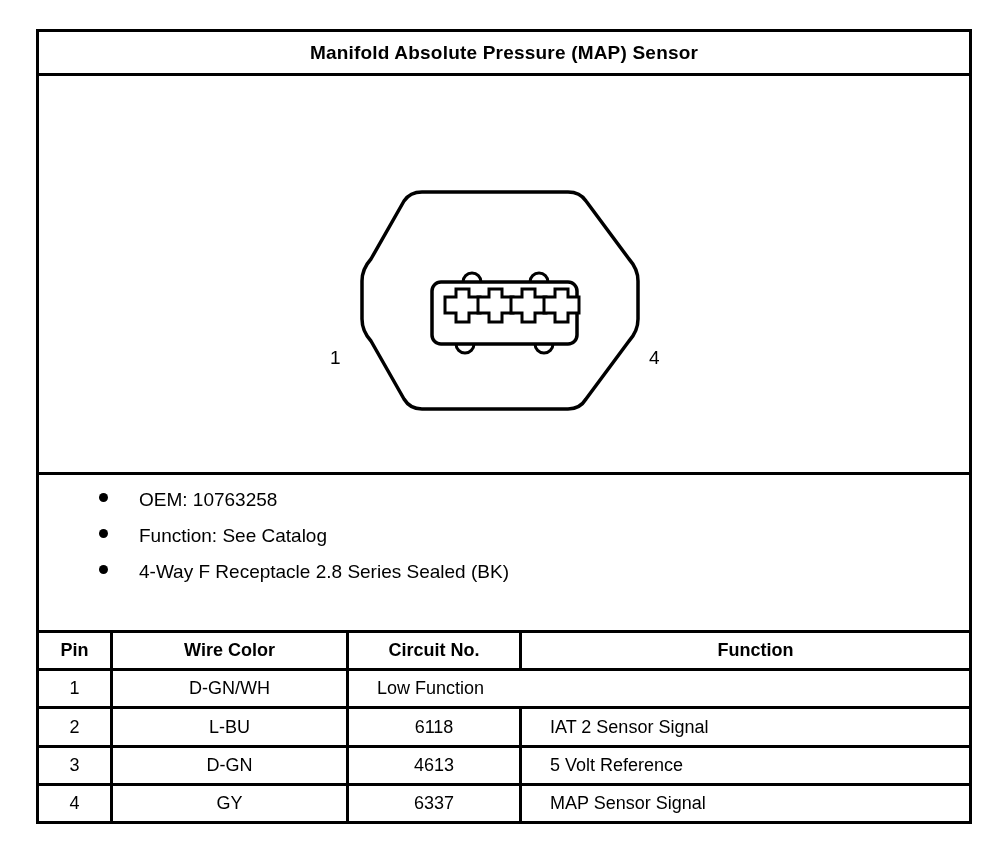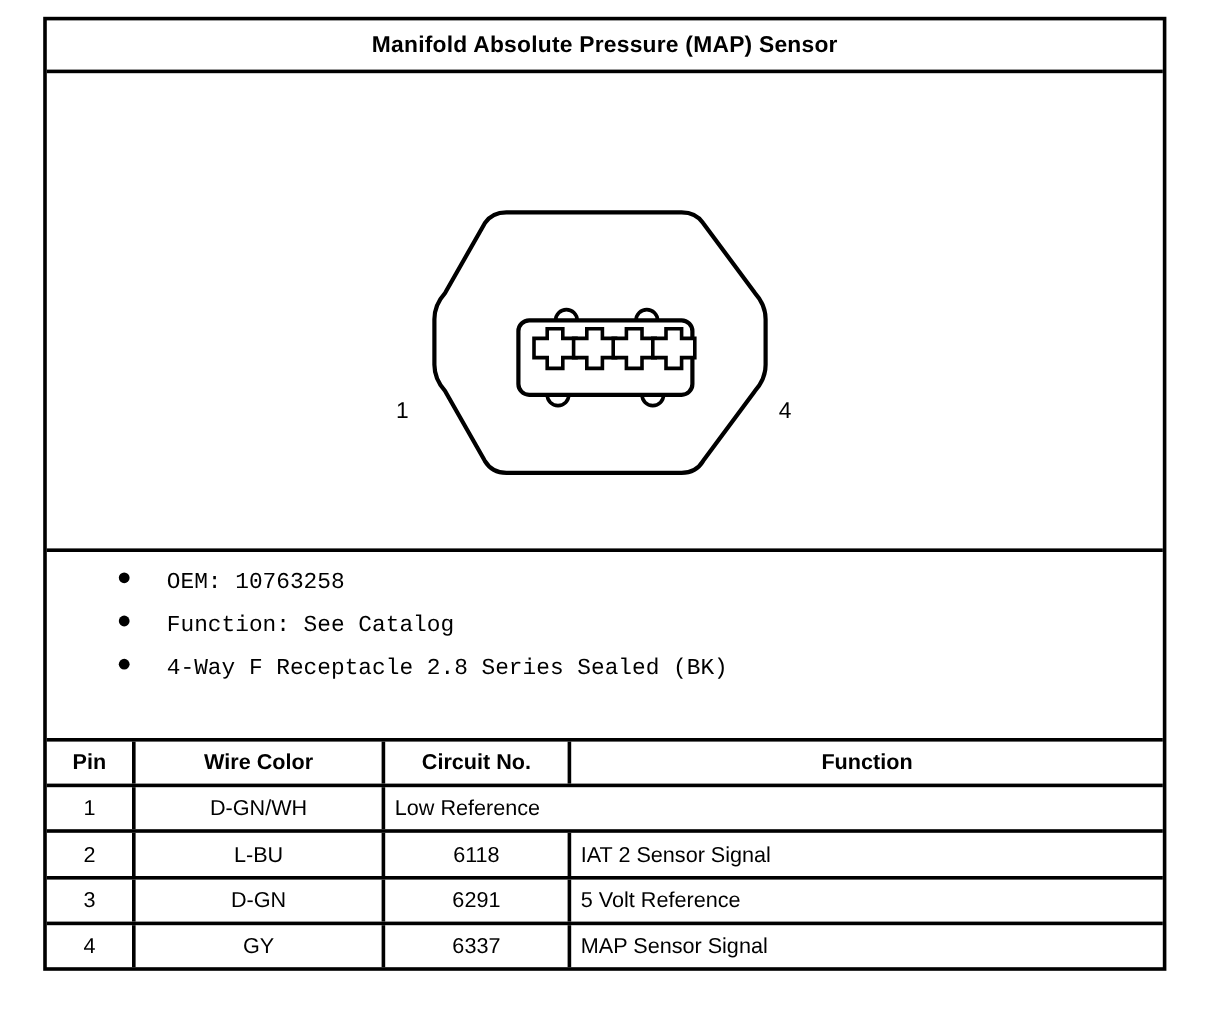--- a/index.html
+++ b/index.html
@@ -12,21 +12,21 @@
     height: 862px;
     font-family: "Liberation Sans", sans-serif;
     color: #000000;
     overflow: hidden;
   }
 
   
   #sheet {
     position: absolute;
     left: 36px;
-    top: 14px;
+    top: 29px;
     width: 936px;
     height: 795px;
     border: 3px solid #000;
     box-sizing: border-box;
     display: flex;
     flex-direction: column;
   }
 
   
   .title-band {
@@ -91,21 +91,20 @@
   }
   .partinfo-list {
     flex: 1 1 auto;
     padding: 14px 10px 0 60px;
     box-sizing: border-box;
   }
   .bullet-row {
     display: flex;
     align-items: baseline;
     height: 36px;
-    font-family: Liberation Mono, monospace;
   }
   .bullet-dot {
     width: 9px;
     height: 9px;
     border-radius: 50%;
     background: #000;
     flex: 0 0 auto;
     position: relative;
     top: -4px;
   }
@@ -131,24 +130,24 @@
   .trow:last-child { border-bottom: none; }
   .tcell {
     box-sizing: border-box;
     border-right: 3px solid #000;
     display: flex;
     align-items: center;
     justify-content: center;
     font-size: 18px;
     overflow: hidden;
   }
-  .tcell:last-child { border-right: none; }
+  .tcell:last-child { border-right: none; margin-left: 20px; }
   .c-pin  { width: 74px; }
-  .c-wire { width: 208px; }
-  .c-ckt  { width: 155px; }
+  .c-wire { width: 236px; }
+  .c-ckt  { width: 173px; }
   .c-fn   {
     flex: 1 1 auto;
     justify-content: flex-start;
     padding-left: 8px;
   }
   .head .tcell { font-weight: bold; }
   .head .c-fn  { justify-content: center; padding-left: 0; }
 </style>
 </head>
 <body>
@@ -226,34 +225,34 @@
     <div class="trow head">
       <div class="tcell c-pin">Pin</div>
       <div class="tcell c-wire">Wire Color</div>
       <div class="tcell c-ckt">Circuit No.</div>
       <div class="tcell c-fn">Function</div>
     </div>
 
     <div class="trow">
       <div class="tcell c-pin">1</div>
       <div class="tcell c-wire">D-GN/WH</div>
-      <div class="tcell c-fn">Low Reference</div>
+      <div class="tcell c-fn">Low Function</div>
     </div>
 
     <div class="trow">
       <div class="tcell c-pin">2</div>
       <div class="tcell c-wire">L-BU</div>
       <div class="tcell c-ckt">6118</div>
       <div class="tcell c-fn">IAT 2 Sensor Signal</div>
     </div>
 
     <div class="trow">
       <div class="tcell c-pin">3</div>
       <div class="tcell c-wire">D-GN</div>
-      <div class="tcell c-ckt">6291</div>
+      <div class="tcell c-ckt">4613</div>
       <div class="tcell c-fn">5 Volt Reference</div>
     </div>
 
     <div class="trow">
       <div class="tcell c-pin">4</div>
       <div class="tcell c-wire">GY</div>
       <div class="tcell c-ckt">6337</div>
       <div class="tcell c-fn">MAP Sensor Signal</div>
     </div>
 

